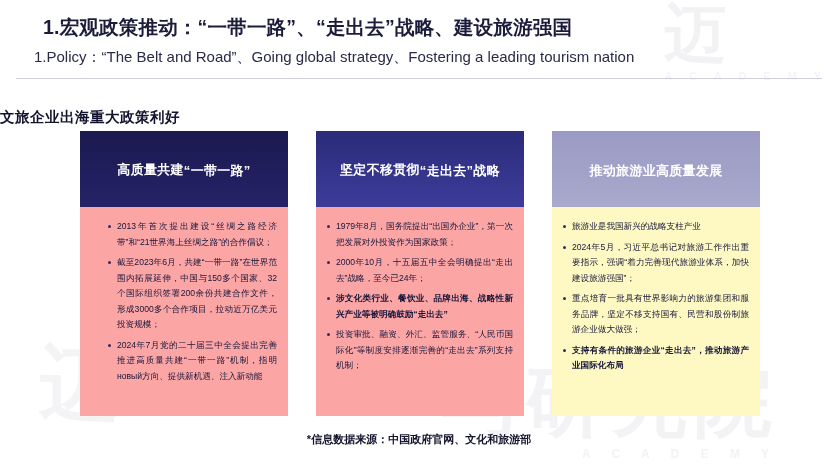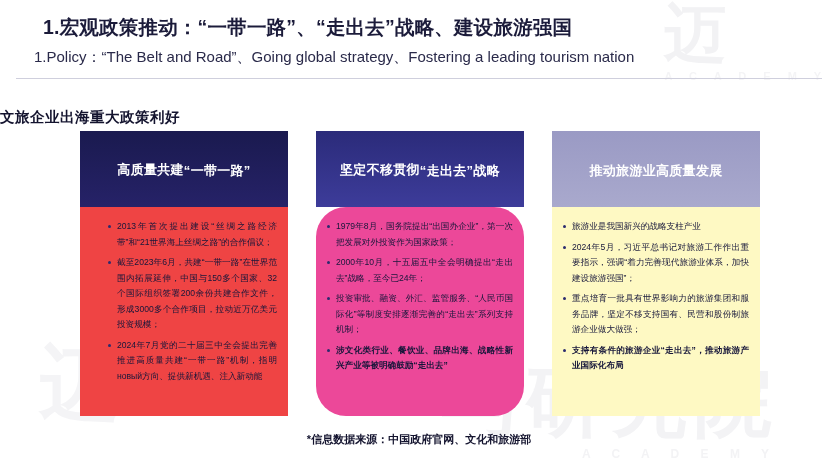--- a/index.html
+++ b/index.html
@@ -94,22 +94,22 @@
   .col-2 .col-head { background: linear-gradient(180deg, #2b2b7a 0%, #3d3c9a 100%); }
   .col-3 .col-head { background: linear-gradient(180deg, #9a9ac4 0%, #a9a9cd 100%); }
 
   .col-body {
     flex: 1;
     padding: 12px 11px 10px 11px;
     font-size: 8.6px;
     line-height: 15.5px;
     color: #16163a;
   }
-  .col-1 .col-body { background: #ef4444; padding-left: 28px; }
-  .col-2 .col-body { background: #ec4899; border-radius: 30px; }
+  .col-1 .col-body { background: #fca5a5; padding-left: 28px; }
+  .col-2 .col-body { background: #fca5a5; }
   .col-3 .col-body { background: #fef9c3; }
 
   .bullet {
     position: relative;
     padding-left: 9px;
     margin-bottom: 5px;
     text-align: justify;
   }
   .bullet::before {
     content: "";
@@ -167,22 +167,22 @@
     </div>
 
     <div class="col col-2">
       <div class="col-head">
         <span>坚定不移贯彻</span>
         <span class="l2">“走出去”战略</span>
       </div>
       <div class="col-body">
         <div class="bullet">1979年8月，国务院提出“出国办企业”，第一次把发展对外投资作为国家政策；</div>
         <div class="bullet">2000年10月，十五届五中全会明确提出“走出去”战略，至今已24年；</div>
+        <div class="bullet bold">涉文化类行业、餐饮业、品牌出海、战略性新兴产业等被明确鼓励“走出去”</div>
         <div class="bullet">投资审批、融资、外汇、监管服务、“人民币国际化”等制度安排逐渐完善的“走出去”系列支持机制；</div>
-        <div class="bullet bold">涉文化类行业、餐饮业、品牌出海、战略性新兴产业等被明确鼓励“走出去”</div>
       </div>
     </div>
 
     <div class="col col-3">
       <div class="col-head">
         <span class="l2">推动旅游业高质量发展</span>
       </div>
       <div class="col-body">
         <div class="bullet">旅游业是我国新兴的战略支柱产业</div>
         <div class="bullet">2024年5月，习近平总书记对旅游工作作出重要指示，强调“着力完善现代旅游业体系，加快建设旅游强国”；</div>

